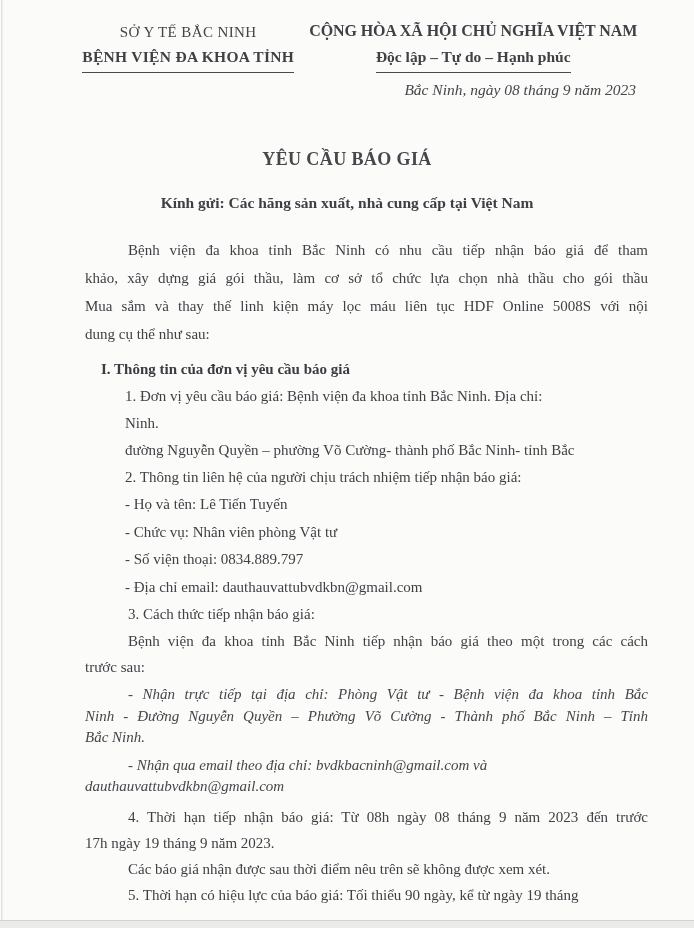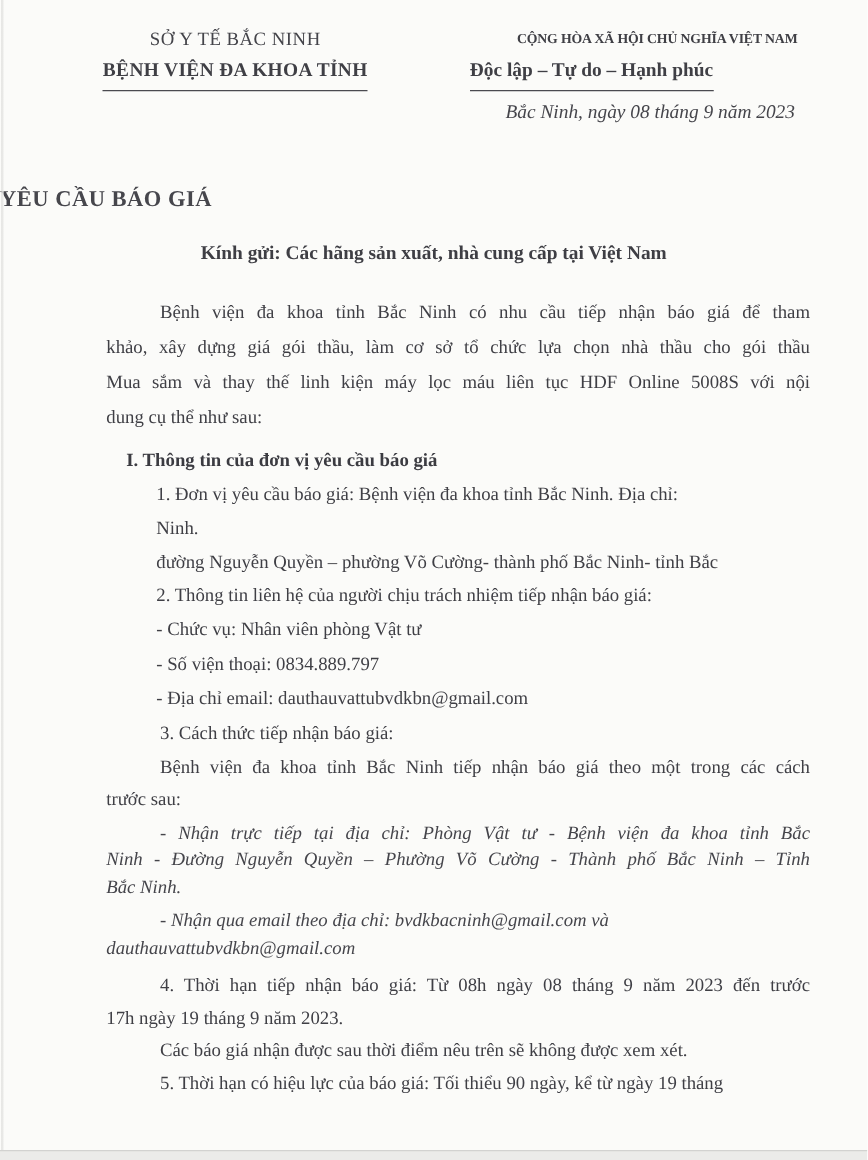--- a/index.html
+++ b/index.html
@@ -24,28 +24,28 @@
     position:absolute; left:0; bottom:0; width:100%; height:7px;
     background:#eBeBe9; border-top:1px solid #d2d2d0;
   }
 
   .header { display:flex; padding-top:20px; }
   .header-left  { width:248px; margin-left:68px; text-align:center; }
   .header-right { width:340px; margin-left:auto; margin-right:56px; text-align:center; }
 
   .hl1 { font-size:15px; letter-spacing:.4px; line-height:24px; color:#44444a; }
   .hl2 { font-size:15.5px; font-weight:bold; line-height:26px; letter-spacing:.3px; }
-  .hr1 { font-size:11px; font-weight:bold; line-height:22px; letter-spacing:-0.1px; white-space:nowrap;text-align:right; }
+  .hr1 { font-size:16px; font-weight:bold; line-height:22px; letter-spacing:-0.1px; white-space:nowrap; }
   .hr2 { font-size:15.5px; font-weight:bold; line-height:26px; margin-top:2px; }
   .hr3 { font-size:15.5px; font-style:italic; line-height:26px; margin-top:4px;
          text-align:right; padding-right:2px; color:#45454b; }
   .u   { display:inline-block; border-bottom:1.5px solid #4a4a50; padding-bottom:2px; }
 
   .doc-title {
-    text-align:left; font-size:18px; font-weight:bold; letter-spacing:.4px;
+    text-align:center; font-size:18px; font-weight:bold; letter-spacing:.4px;
     margin-top:46px; color:#46464c;
   }
   .salutation {
     text-align:center; font-size:15.5px; font-weight:bold;
     margin-top:24px; color:#3e3e44;
   }
 
   .doc-body { margin:24px 46px 0 85px; font-size:15px; }
 
   .ln { min-height:1em; }
@@ -98,20 +98,21 @@
 
     <div class="b-item1" data-interactable="false">
         <div class="ln" data-interactable="false">1. Đơn vị yêu cầu báo giá: Bệnh viện đa khoa tỉnh Bắc Ninh. Địa chỉ:</div>
         <div class="ln last" data-interactable="false">Ninh.</div>
         <div class="ln" data-interactable="false">đường Nguyễn Quyền – phường Võ Cường- thành phố Bắc Ninh- tỉnh Bắc</div>
       </div>
 
     <div class="b-line40" data-interactable="false">2. Thông tin liên hệ của người chịu trách nhiệm tiếp nhận báo giá:</div>
 
     <div class="b-contact" data-interactable="false">
+      <div class="b-line40" data-interactable="false">- Họ và tên: Lê Tiến Tuyến</div>
       <div class="b-line40" data-interactable="false">- Chức vụ: Nhân viên phòng Vật tư</div>
       <div class="b-line40" data-interactable="false">- Số viện thoại: 0834.889.797</div>
       <div class="b-line40" data-interactable="false">- Địa chỉ email: dauthauvattubvdkbn@gmail.com</div>
     </div>
 
     <div class="b-single" data-interactable="false">3. Cách thức tiếp nhận báo giá:</div>
 
     <div class="b-p3 just indent" data-interactable="false">
         <div class="ln" data-interactable="false">Bệnh viện đa khoa tỉnh Bắc Ninh tiếp nhận báo giá theo một trong các cách</div>
         <div class="ln last" data-interactable="false">trước sau:</div>

